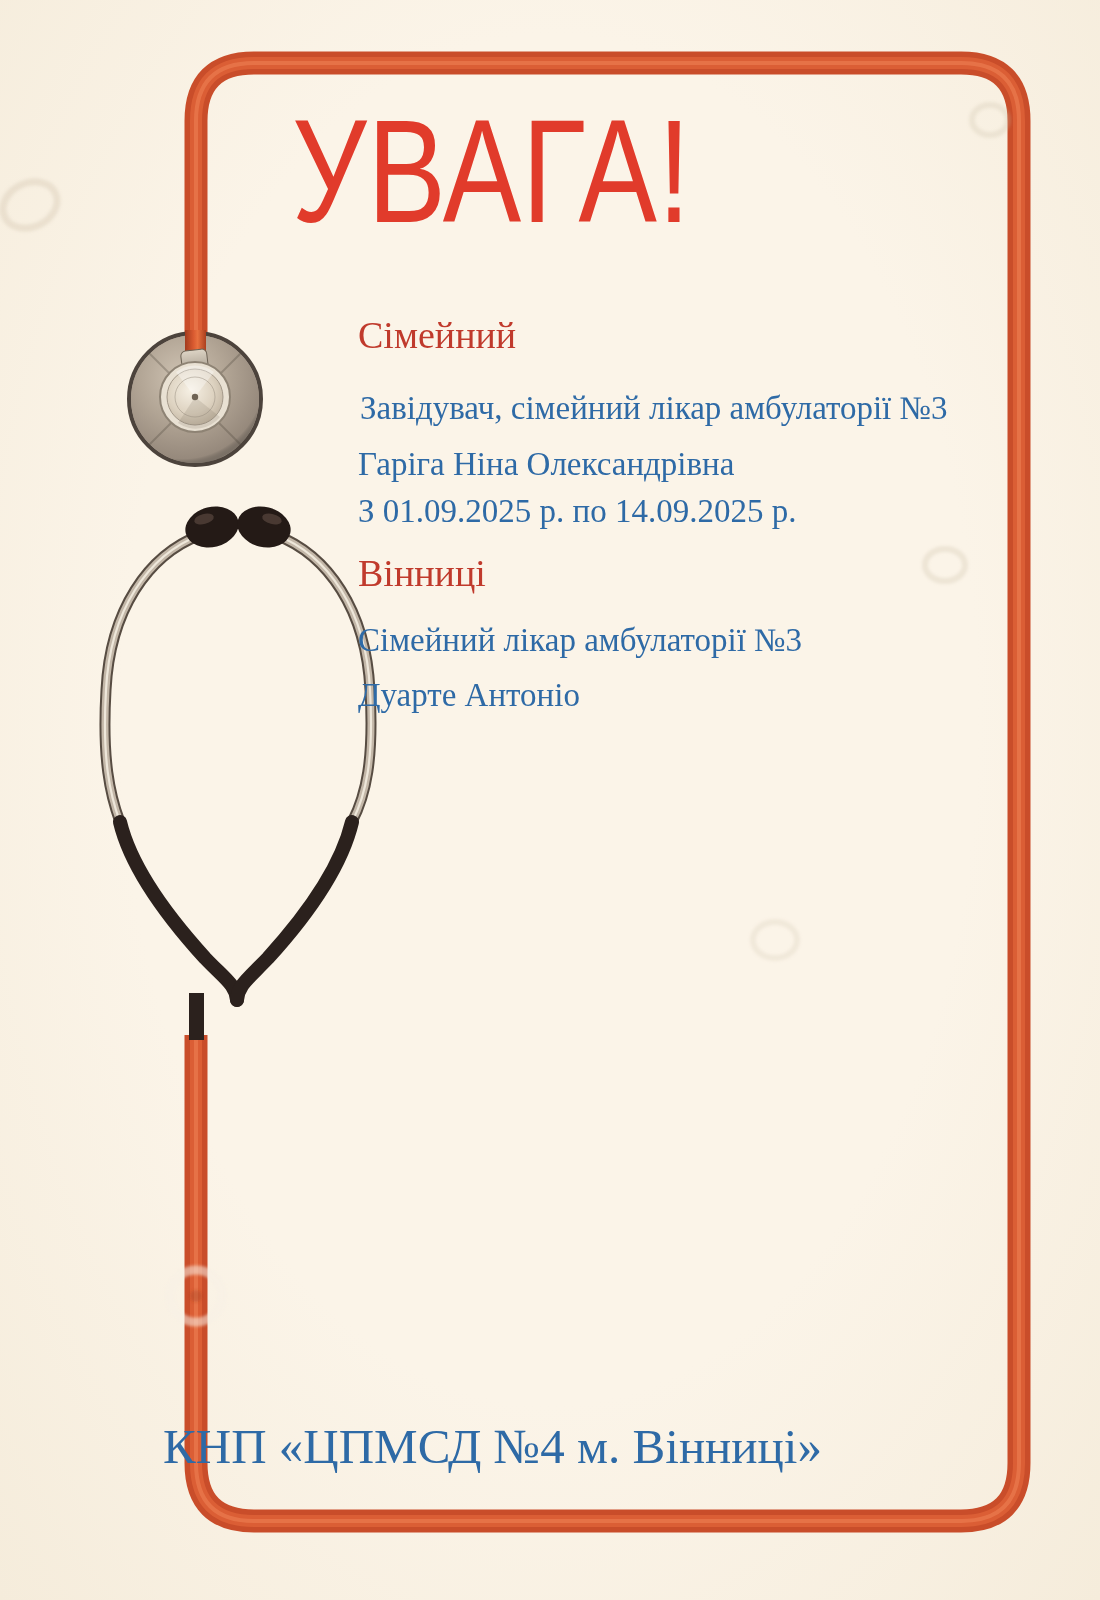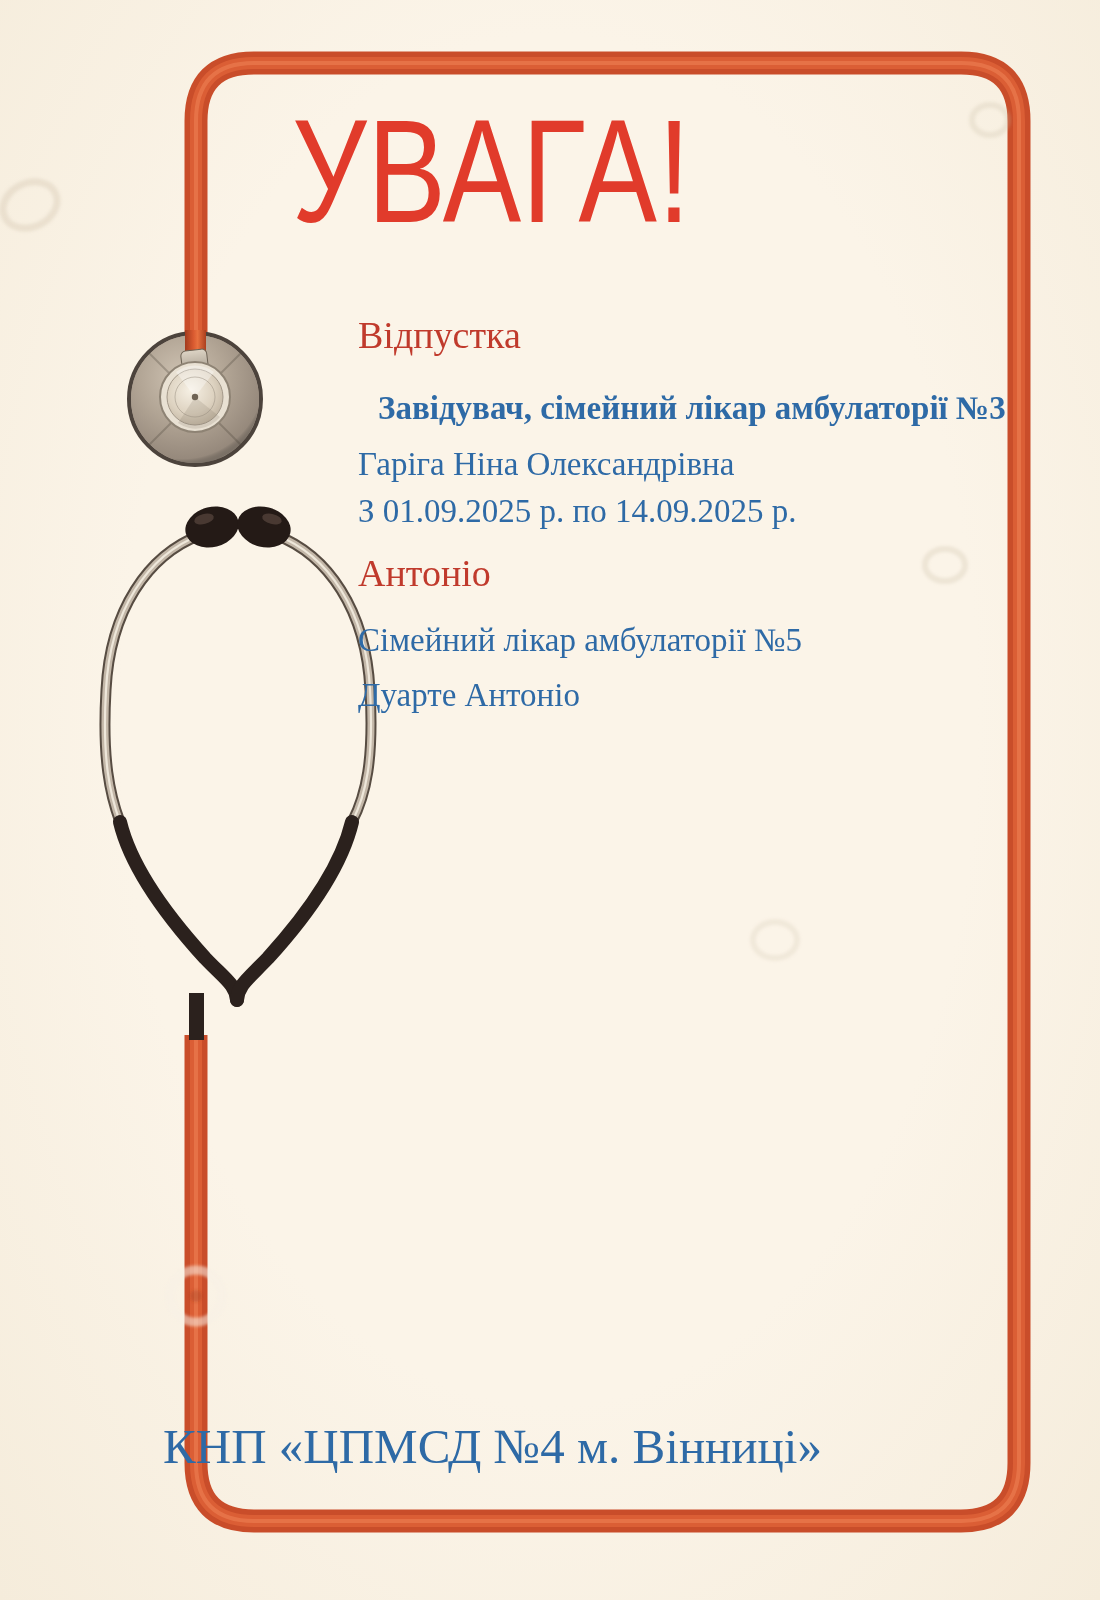--- a/index.html
+++ b/index.html
@@ -127,26 +127,26 @@
       <ellipse cx="945" cy="565" rx="20" ry="16" fill="none" stroke="rgba(205,190,165,0.28)" stroke-width="6"></ellipse>
       <ellipse cx="990" cy="120" rx="18" ry="15" fill="none" stroke="rgba(205,190,165,0.25)" stroke-width="6"></ellipse>
       <ellipse cx="775" cy="940" rx="22" ry="18" fill="none" stroke="rgba(205,190,165,0.20)" stroke-width="6"></ellipse>
     </g>
   </svg>
 
   <div class="title-wrap">
     <span class="title">УВАГА!</span>
   </div>
 
-  <div class="txt heading" style="left:358px;top:316px;">Відпустка</div>
-  <div class="txt body-line" style="left:378px;top:392px;font-weight:bold;">Завідувач, сімейний лікар амбулаторії №3</div>
+  <div class="txt heading" style="left:358px;top:316px;">Сімейний</div>
+  <div class="txt body-line" style="left:360px;top:392px;">Завідувач, сімейний лікар амбулаторії №3</div>
   <div class="txt body-line" style="left:358px;top:448px;">Гаріга Ніна Олександрівна</div>
   <div class="txt body-line" style="left:358px;top:495px;">З 01.09.2025 р. по 14.09.2025 р.</div>
 
-  <div class="txt heading" style="left:358px;top:554px;">Антоніо</div>
-  <div class="txt body-line" style="left:358px;top:624px;">Сімейний лікар амбулаторії №5</div>
+  <div class="txt heading" style="left:358px;top:554px;">Вінниці</div>
+  <div class="txt body-line" style="left:358px;top:624px;">Сімейний лікар амбулаторії №3</div>
   <div class="txt body-line" style="left:358px;top:679px;text-align:right;">Дуарте Антоніо</div>
 
   <div class="footer-wrap">
     <span class="footer-line">КНП «ЦПМСД №4 м. Вінниці»</span>
   </div>
 
 </div>
 
 </body></html>

